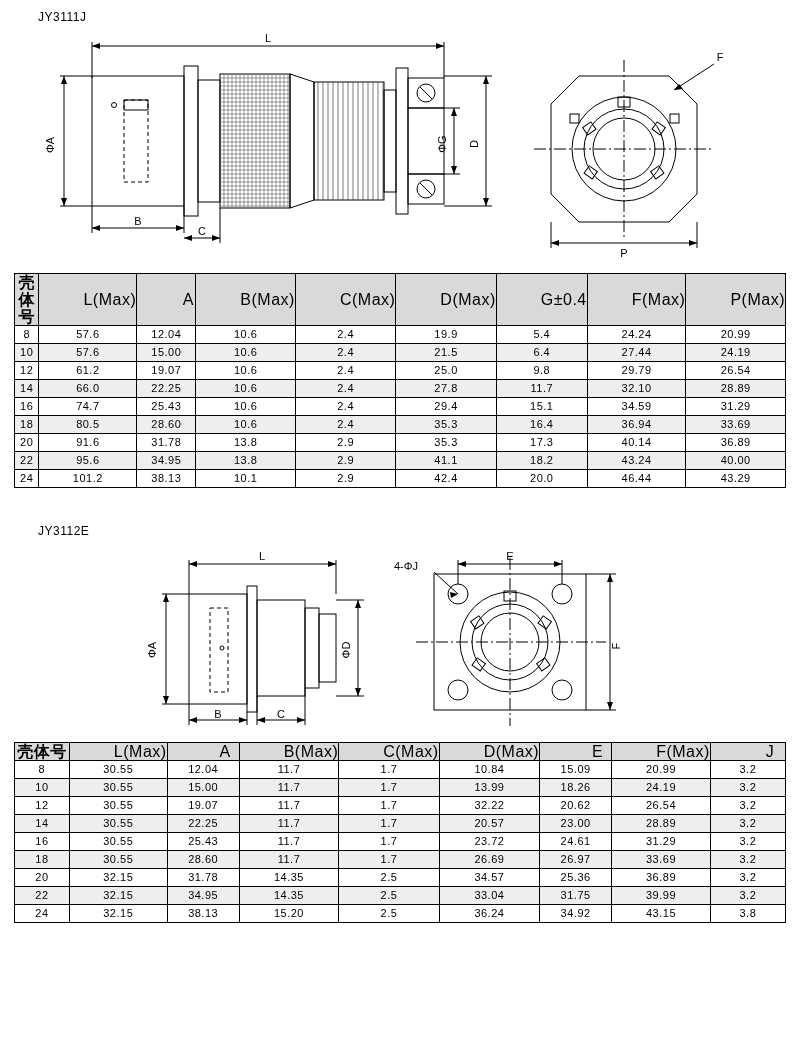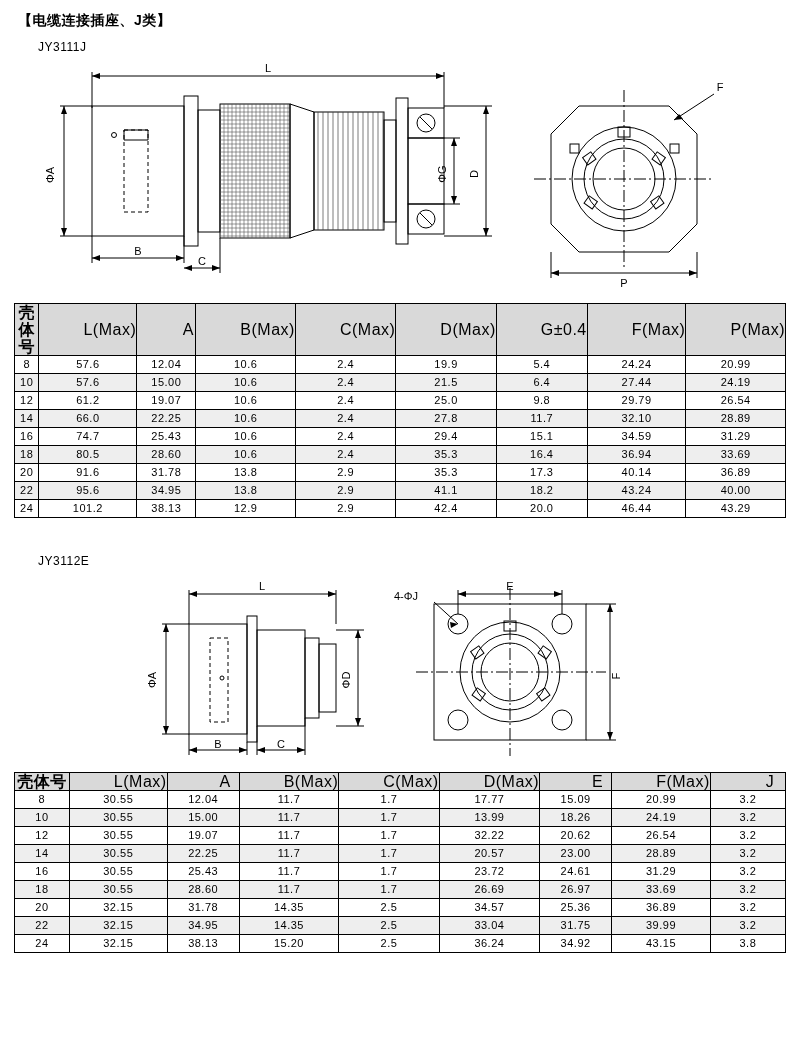--- a/index.html
+++ b/index.html
@@ -70,21 +70,20 @@
     font-family: "Liberation Sans", sans-serif;
     font-size: 11px;
   }
   .spacer-lg { height: 26px; }
 </style>
 </head>
 <body>
 
 <div class="page">
 
-  <div class="section-title">【电缆连接插座、J类】</div>
   <div class="model-no">JY3111J</div>
 
   <div class="drawing-wrap">
     <svg width="772" height="235" viewBox="0 0 772 235">
       <g stroke="#000" fill="none" stroke-width="1">
 
         <line x1="78" y1="18" x2="430" y2="18"></line>
         <path d="M78 18 l8 -3 l0 6 z" fill="#000" stroke="none"></path>
         <path d="M430 18 l-8 -3 l0 6 z" fill="#000" stroke="none"></path>
         <line x1="78" y1="14" x2="78" y2="50" stroke-dasharray="none"></line>
@@ -352,21 +351,21 @@
         <td>2.9</td>
         <td>41.1</td>
         <td>18.2</td>
         <td>43.24</td>
         <td>40.00</td>
       </tr>
       <tr>
         <td>24</td>
         <td>101.2</td>
         <td>38.13</td>
-        <td>12.9</td>
+        <td>10.1</td>
         <td>2.9</td>
         <td>42.4</td>
         <td>20.0</td>
         <td>46.44</td>
         <td>43.29</td>
       </tr>
     </tbody>
   </table>
 
   <div class="spacer-lg"></div>
@@ -477,21 +476,21 @@
         <th style="width:12%" class="hdr-normal">J</th>
       </tr>
     </thead>
     <tbody>
       <tr>
         <td>8</td>
         <td>30.55</td>
         <td>12.04</td>
         <td>11.7</td>
         <td>1.7</td>
-        <td>17.77</td>
+        <td>10.84</td>
         <td>15.09</td>
         <td>20.99</td>
         <td>3.2</td>
       </tr>
       <tr class="alt">
         <td>10</td>
         <td>30.55</td>
         <td>15.00</td>
         <td>11.7</td>
         <td>1.7</td>

